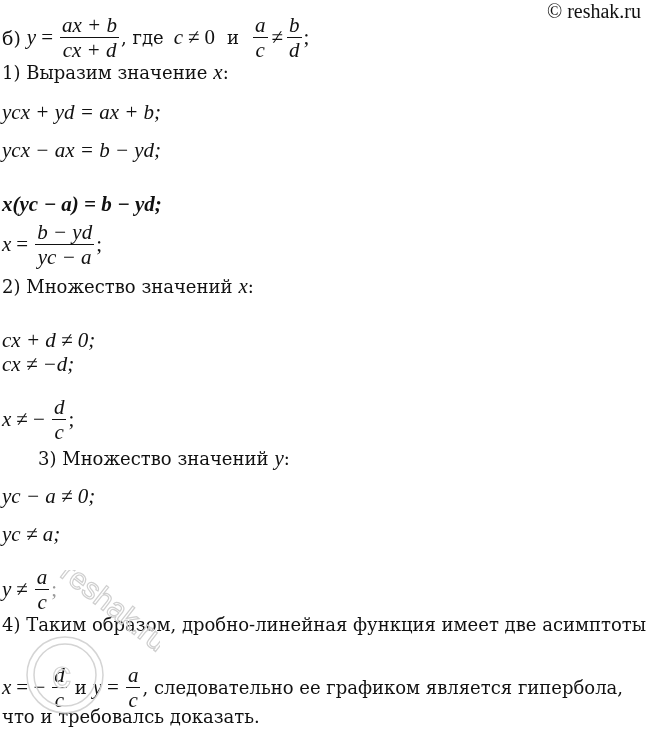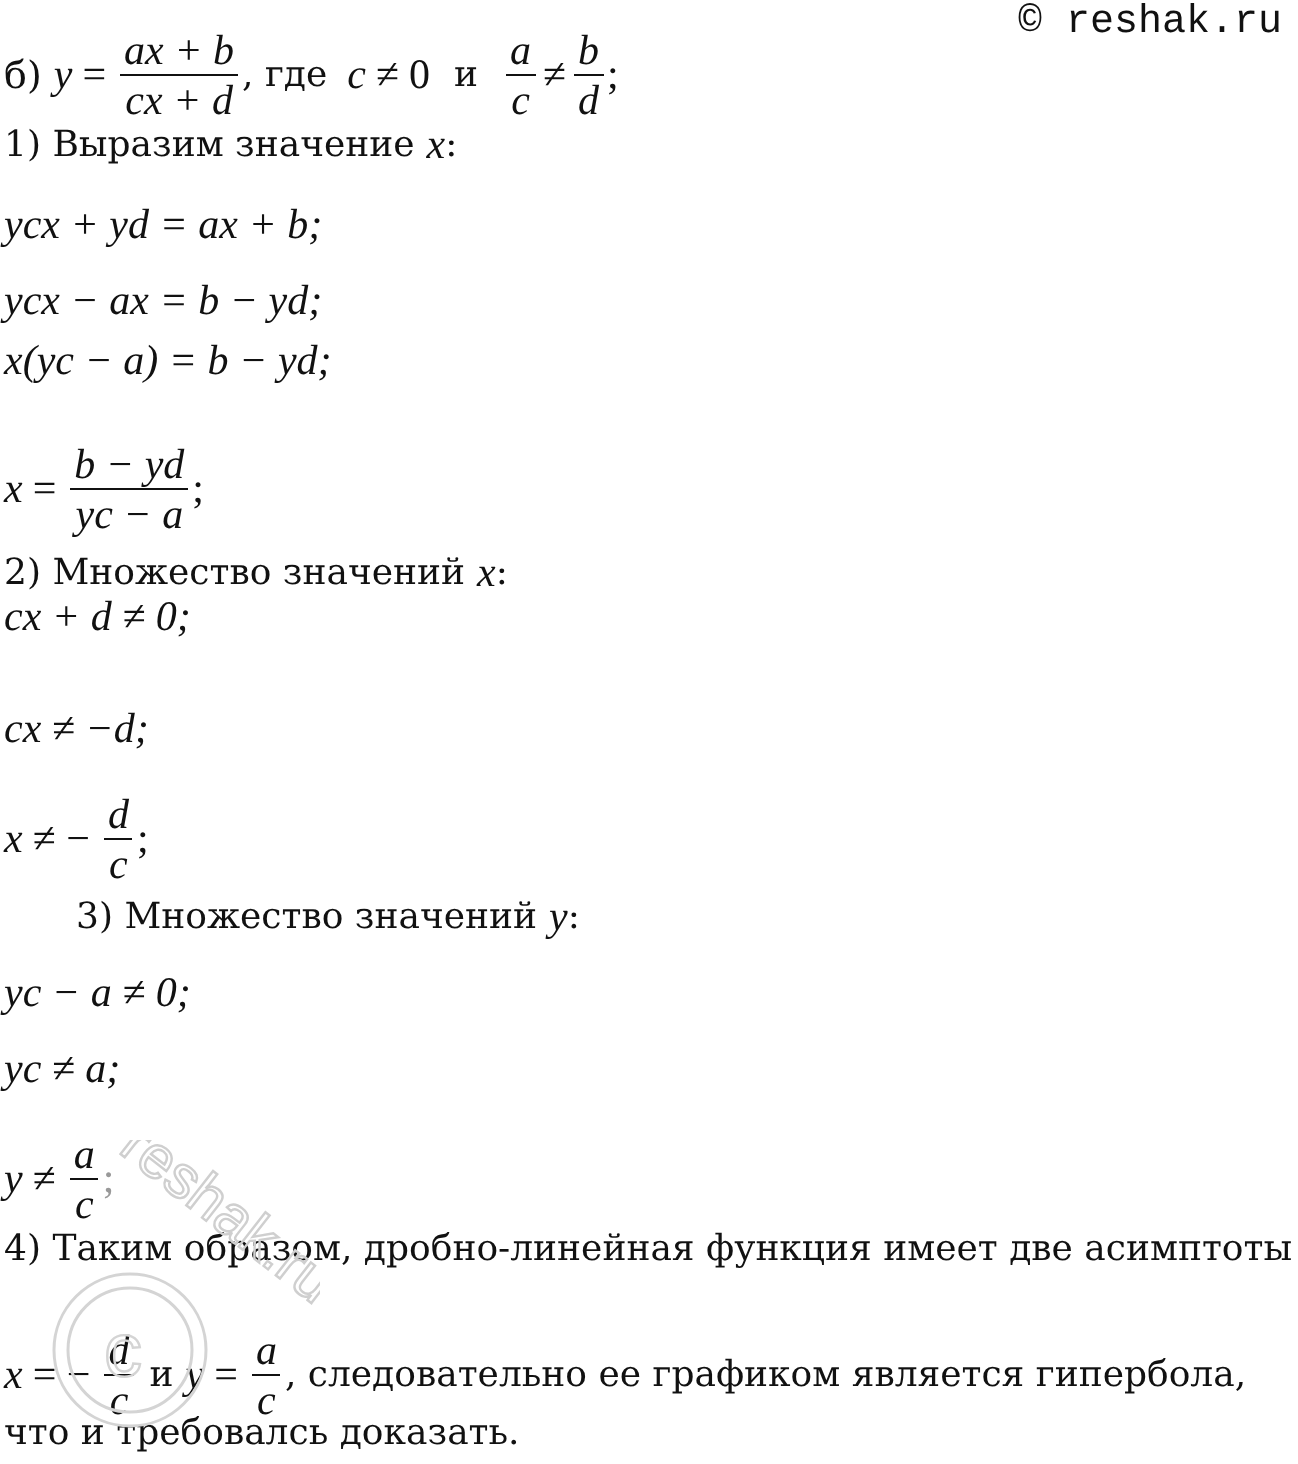--- a/index.html
+++ b/index.html
@@ -59,21 +59,21 @@
       margin: 1px 0;
     }
     .semi {
       font-family: "Liberation Serif", "DejaVu Serif", serif;
       font-size: 21px;
     }
     .watermark-top {
       position: absolute;
       right: 8px;
       top: 0px;
-      font-family: Liberation Mono, monospace;
+      font-family: Liberation Serif, serif;
       font-size: 20px;
       color: #111;
     }
     .wm-stamp {
       position: absolute;
       pointer-events: none;
     }
   </style>
 </head>
 <body>
@@ -108,38 +108,38 @@
   <span class="semi">;</span>
 </div>
 
 <div class="line" style="top:60px;">
   <span class="txt">1) Выразим значение</span>
   <span class="m" style="margin-left:6px;">x</span>
   <span class="txt">:</span>
 </div>
 <div class="line m" style="top:100px;">ycx + yd = ax + b;</div>
 <div class="line m" style="top:138px;text-align:right;">ycx − ax = b − yd;</div>
-<div class="line m" style="top:168px;">x(yc − a) = b − yd;</div>
+<div class="line m" style="top:192px;font-weight:bold;">x(yc − a) = b − yd;</div>
 <div class="line" style="top:209px;">
   <span class="m">x</span>
   <span class="op">=</span>
   <span class="frac">
     <span class="num">b − yd</span>
     <span class="bar"></span>
     <span class="den">yc − a</span>
   </span>
   <span class="semi">;</span>
 </div>
 
 <div class="line" style="top:274px;">
   <span class="txt">2) Множество значений</span>
   <span class="m" style="margin-left:6px;">x</span>
   <span class="txt">:</span>
 </div>
-<div class="line m" style="top:296px;">cx + d ≠ 0;</div>
+<div class="line m" style="top:328px;">cx + d ≠ 0;</div>
 <div class="line m" style="top:352px;">cx ≠ −d;</div>
 <div class="line" style="top:384px;">
   <span class="m">x</span>
   <span class="op">≠ −</span>
   <span class="frac">
     <span class="num">d</span>
     <span class="bar"></span>
     <span class="den">c</span>
   </span>
   <span class="semi">;</span>

